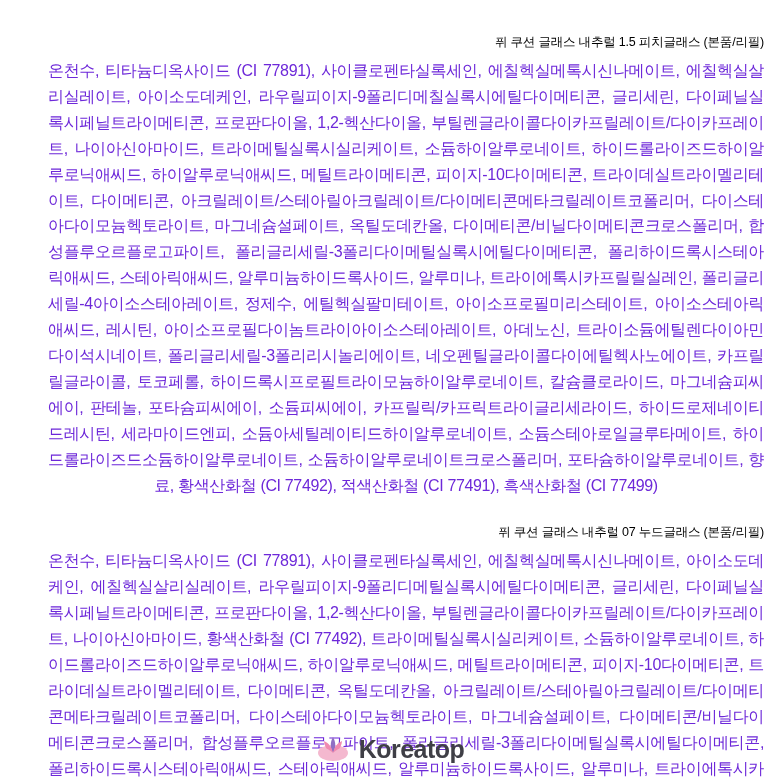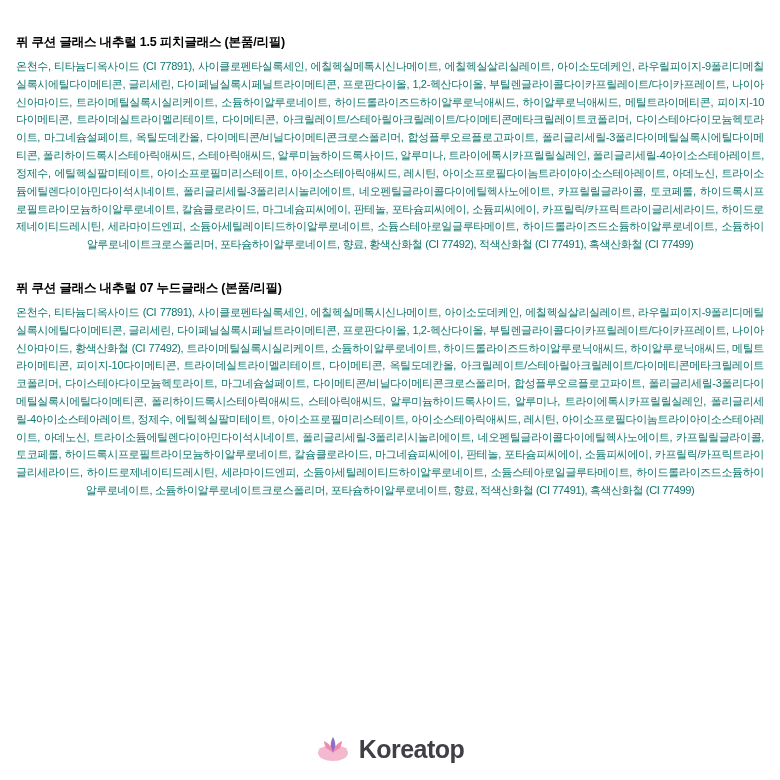--- a/index.html
+++ b/index.html
@@ -18,35 +18,36 @@
     position: relative;
     width: 780px;
     height: 780px;
     box-sizing: border-box;
     padding: 34px 16px 0 16px;
   }
   .section {
     margin-bottom: 26px;
   }
   .section-title {
-    text-align: left;
+    text-align: right;
     font-size: 12.5px;
-    font-weight: bold;
+    font-weight: normal;
     letter-spacing: -0.2px;
     margin-bottom: 7px;
     color: #000000;
   }
   .ingredients {
-    font-size: 11px;
+    font-size: 16px;
     line-height: 1.62;
     text-align: justify;
     text-justify: inter-character;
     letter-spacing: -0.35px;
-    color: #0f766e;
+    color: #6d28d9;
     word-break: break-all;
+    margin-left: 32px;
   }
   .ingredients.last-center {
     
     text-align-last: center;
   }
   .footer {
     position: absolute;
     left: 0;
     bottom: 14px;
     width: 780px;

